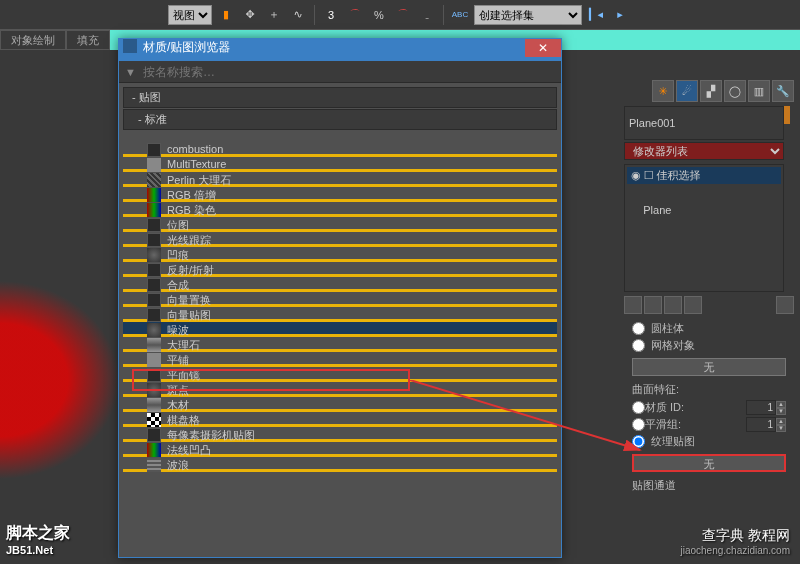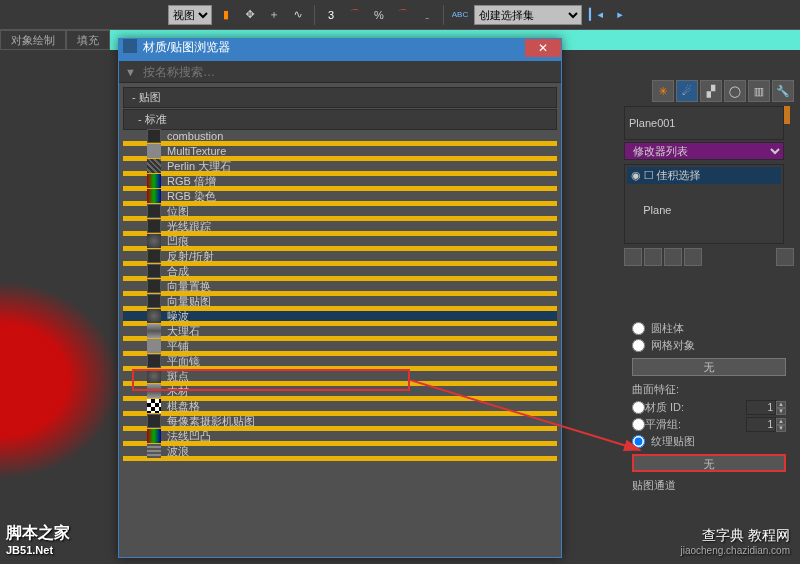--- a/index.html
+++ b/index.html
@@ -17,40 +17,40 @@
 .title-bar { height: 22px; background: #3a7fc4; display: flex; padding-left: 4px; }
 .title-bar-icon { width: 14px; height: 14px; background: #2a5a8a; margin-right: 6px; }
 .title-text { color: #fff; font-size: 12px; flex: 1; }
 .close-btn { width: 36px; height: 18px; background: #c75050; color: #fff; display: flex; align-items: center; justify-content: center; cursor: pointer; font-size: 12px; }
 .search-bar { height: 22px; background: #3a3a3a; display: flex; align-items: center; padding: 0 6px; border-bottom: 1px solid #2a2a2a; }
 .search-icon { width: 14px; color: #888; margin-right: 4px; }
 .search-input { flex: 1; background: transparent; border: none; color: #aaa; font-size: 12px; outline: none; }
 
 .tree { padding: 4px; overflow: auto; height: calc(100% - 44px); }
 .tree-head { background: #3a3a3a; padding: 2px 8px; border: 1px solid #2a2a2a; font-size: 11px; margin-bottom: 1px; }
-.tree-sub { background: #3a3a3a; padding: 2px 14px; border: 1px solid #2a2a2a; font-size: 11px; margin-bottom: 1px; }
-.tree-item { display: flex; align-items: center; padding: 1px 0 1px 24px; font-size: 11px; height: 15px; cursor: pointer; border-bottom: 5px solid #eab308; }
+.tree-sub { background: #3a3a3a; padding: 2px 14px; border: 1px solid #2a2a2a; font-size: 11px; margin-bottom: 12px; }
+.tree-item { display: flex; align-items: flex-start; padding: 1px 0 1px 24px; font-size: 11px; height: 15px; cursor: pointer; border-bottom: 3px solid #eab308; }
 .tree-item.sel { background: #1a3a5a; }
 .map-icon { width: 14px; height: 14px; margin-right: 6px; display: inline-block; }
 .ic-dk { background: #2a2a2a; border: 1px solid #555; }
 .ic-lt { background: #888; }
 .ic-perlin { background: repeating-linear-gradient(45deg,#333,#333 2px,#666 2px,#666 4px); }
 .ic-rgb { background: linear-gradient(to right,#a00,#0a0,#00a); }
 .ic-noise { background: radial-gradient(#666,#333); }
 .ic-marb { background: linear-gradient(#999,#555,#999); }
 .ic-ch { background: conic-gradient(#000 0 25%,#fff 0 50%,#000 0 75%,#fff 0); background-size: 8px 8px; }
 .ic-wave { background: repeating-linear-gradient(#555 0 2px,#888 2px 4px); }
 
 .right-panel { position: absolute; right: 6px; top: 80px; width: 170px; }
 .icon-row { display: flex; gap: 2px; margin-bottom: 4px; justify-content: flex-end; }
 .icon-row .ibtn { width: 22px; height: 22px; background: #555; border: 1px solid #666; display: flex; align-items: center; justify-content: center; cursor: pointer; }
 .name-field { width: 160px; height: 34px; background: #3a3a3a; border: 1px solid #2a2a2a; color: #ccc; padding: 0 4px; font-size: 11px; margin-bottom: 2px; }
 .orange-bar { width: 6px; height: 18px; background: #c7781e; display: inline-block; vertical-align: top; }
-.drop { width: 160px; height: 18px; background: #701a75; border: 1px solid #2a2a2a; color: #ccc; padding: 0 4px; font-size: 11px; }
-.listbox { width: 160px; height: 80px; background: #3a3a3a; border: 1px solid #2a2a2a; margin-top: 4px; padding: 2px; font-size: 11px; }
+.drop { width: 160px; height: 18px; background: #7f1d1d; border: 1px solid #2a2a2a; color: #ccc; padding: 0 4px; font-size: 11px; }
+.listbox { width: 160px; height: 128px; background: #3a3a3a; border: 1px solid #2a2a2a; margin-top: 4px; padding: 2px; font-size: 11px; }
 .list-sel { background: #1a3a5a; padding: 1px 4px; }
 .list-item { padding: 1px 4px; margin-top: 19px; }
 .btn-row { display: flex; gap: 2px; margin-top: 4px; }
 .sbtn { width: 18px; height: 18px; background: #505050; border: 1px solid #666; cursor: pointer; }
 
 .sec-panel { position: absolute; right: 6px; top: 320px; width: 170px; font-size: 11px; color: #bbb; }
 .radio-row { display: flex; align-items: center; padding: 1px 8px; }
 .radio-row input { margin-right: 6px; }
 .none-btn { width: 154px; height: 18px; background: #555; border: 1px solid #777; margin: 4px 8px; text-align: center; line-height: 16px; cursor: pointer; }
 .none-btn.hl { border: 2px solid #d33; }

